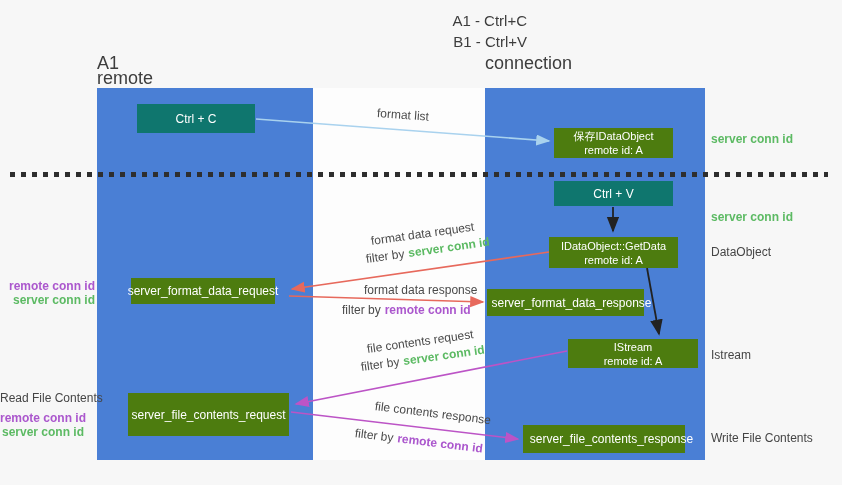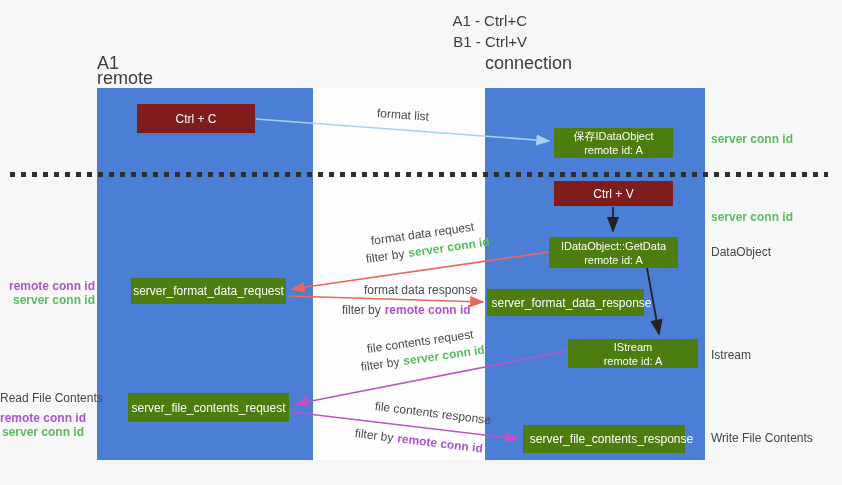--- a/index.html
+++ b/index.html
@@ -19,30 +19,30 @@
   .lane { background:#4a7fd5; top:88px; height:372px; }
   .lane-a { left:97px;  width:216px; }
   .lane-b { left:485px; width:220px; }
   .lane-head { top:56px; text-align:left; font-size:18px; line-height:15px; color:#3d3d3d; }
   .lane-head.a { left:97px; width:216px; }
   .lane-head.b { left:485px; width:220px; }
   .divider { left:10px; top:172px; width:818px; height:5px;
              background:repeating-linear-gradient(90deg,#2e2e2e 0 5.5px,transparent 5.5px 11px); }
   .node { display:flex; flex-direction:column; align-items:center; justify-content:center;
           color:#fff; text-align:center; font-size:12px; line-height:14px; }
-  .green  { background:#7f1d1d; }
+  .green  { background:#0f766e; }
   .orange { background:#4d7c0f; }
   .n-ctrlc { left:137px; top:104px; width:118px; height:29px; }
   .n-save  { left:554px; top:128px; width:119px; height:30px; font-size:11px; }
   .n-ctrlv { left:554px; top:181px; width:119px; height:25px; }
   .n-getdata { left:549px; top:237px; width:129px; height:31px; font-size:11px; }
   .n-istream { left:568px; top:339px; width:130px; height:29px; font-size:11px; }
-  .n-freq  { left:131px; top:278px; width:155px; height:26px;align-items:center; }
+  .n-freq  { left:131px; top:278px; width:144px; height:26px;align-items:center; }
   .n-fresp { left:487px; top:289px; width:157px; height:27px;padding-left:12px; }
-  .n-fileq { left:128px; top:393px; width:161px; height:29px; }
+  .n-fileq { left:128px; top:393px; width:161px; height:43px; }
   .n-filer { left:523px; top:425px; width:162px; height:28px;padding-left:15px; }
   .lbl { font-size:12px; color:#4a4a4a; white-space:nowrap; transform-origin:left center; }
   .green-t  { color:#5cba63; font-weight:bold; }
   .purple-t { color:#ab57cd; font-weight:bold; }
   .flt .k { margin-right:4px; }
   .r-side { left:711px; font-size:12px; white-space:nowrap; }
   .l-side { text-align:right; font-size:12px; line-height:14px; white-space:nowrap; }
   svg.arrows { position:absolute; left:0; top:0; pointer-events:none; }
 </style>
 </head>

